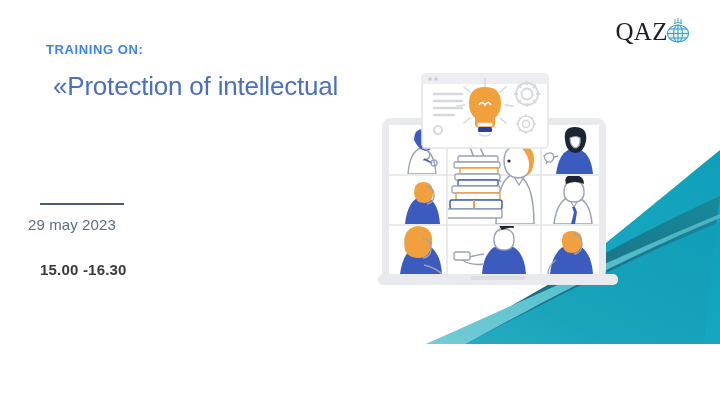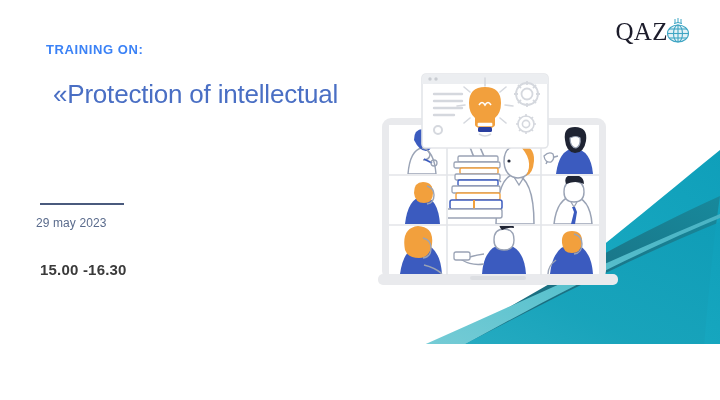--- a/index.html
+++ b/index.html
@@ -28,29 +28,29 @@
   .kicker{
     position:absolute;left:46px;top:42px;
     font-size:13px;font-weight:bold;letter-spacing:.6px;
     color:#3b82f6;white-space:nowrap;
   }
   .headline{
     position:absolute;left:45px;top:70px;width:360px;
     font-size:26px;font-weight:normal;line-height:1.28;
     color:#4a6fc4;letter-spacing:-.2px;
   }
-  .headline .l1{display:block;padding-left:8px;margin-top:8px;}
+  .headline .l1{display:block;padding-left:8px;}
   .headline .l2{display:block;}
 
   .rule{
     position:absolute;left:40px;top:203px;width:84px;height:2px;background:#4a5a7d;
   }
   .date{
-    position:absolute;left:36px;top:216px;
-    font-size:12px;color:#5a6b8c;letter-spacing:.1px;text-align:right;
+    position:absolute;left:28px;top:216px;
+    font-size:15px;color:#5a6b8c;letter-spacing:.1px;text-align:right;
   }
   .time{
     position:absolute;left:40px;top:237px;
     font-size:15px;font-weight:bold;color:#3a3a3a;letter-spacing:.2px;margin-top:24px;
   }
 
   
   .illus{position:absolute;left:378px;top:60px;width:290px;height:230px;}
 </style>
 </head>

